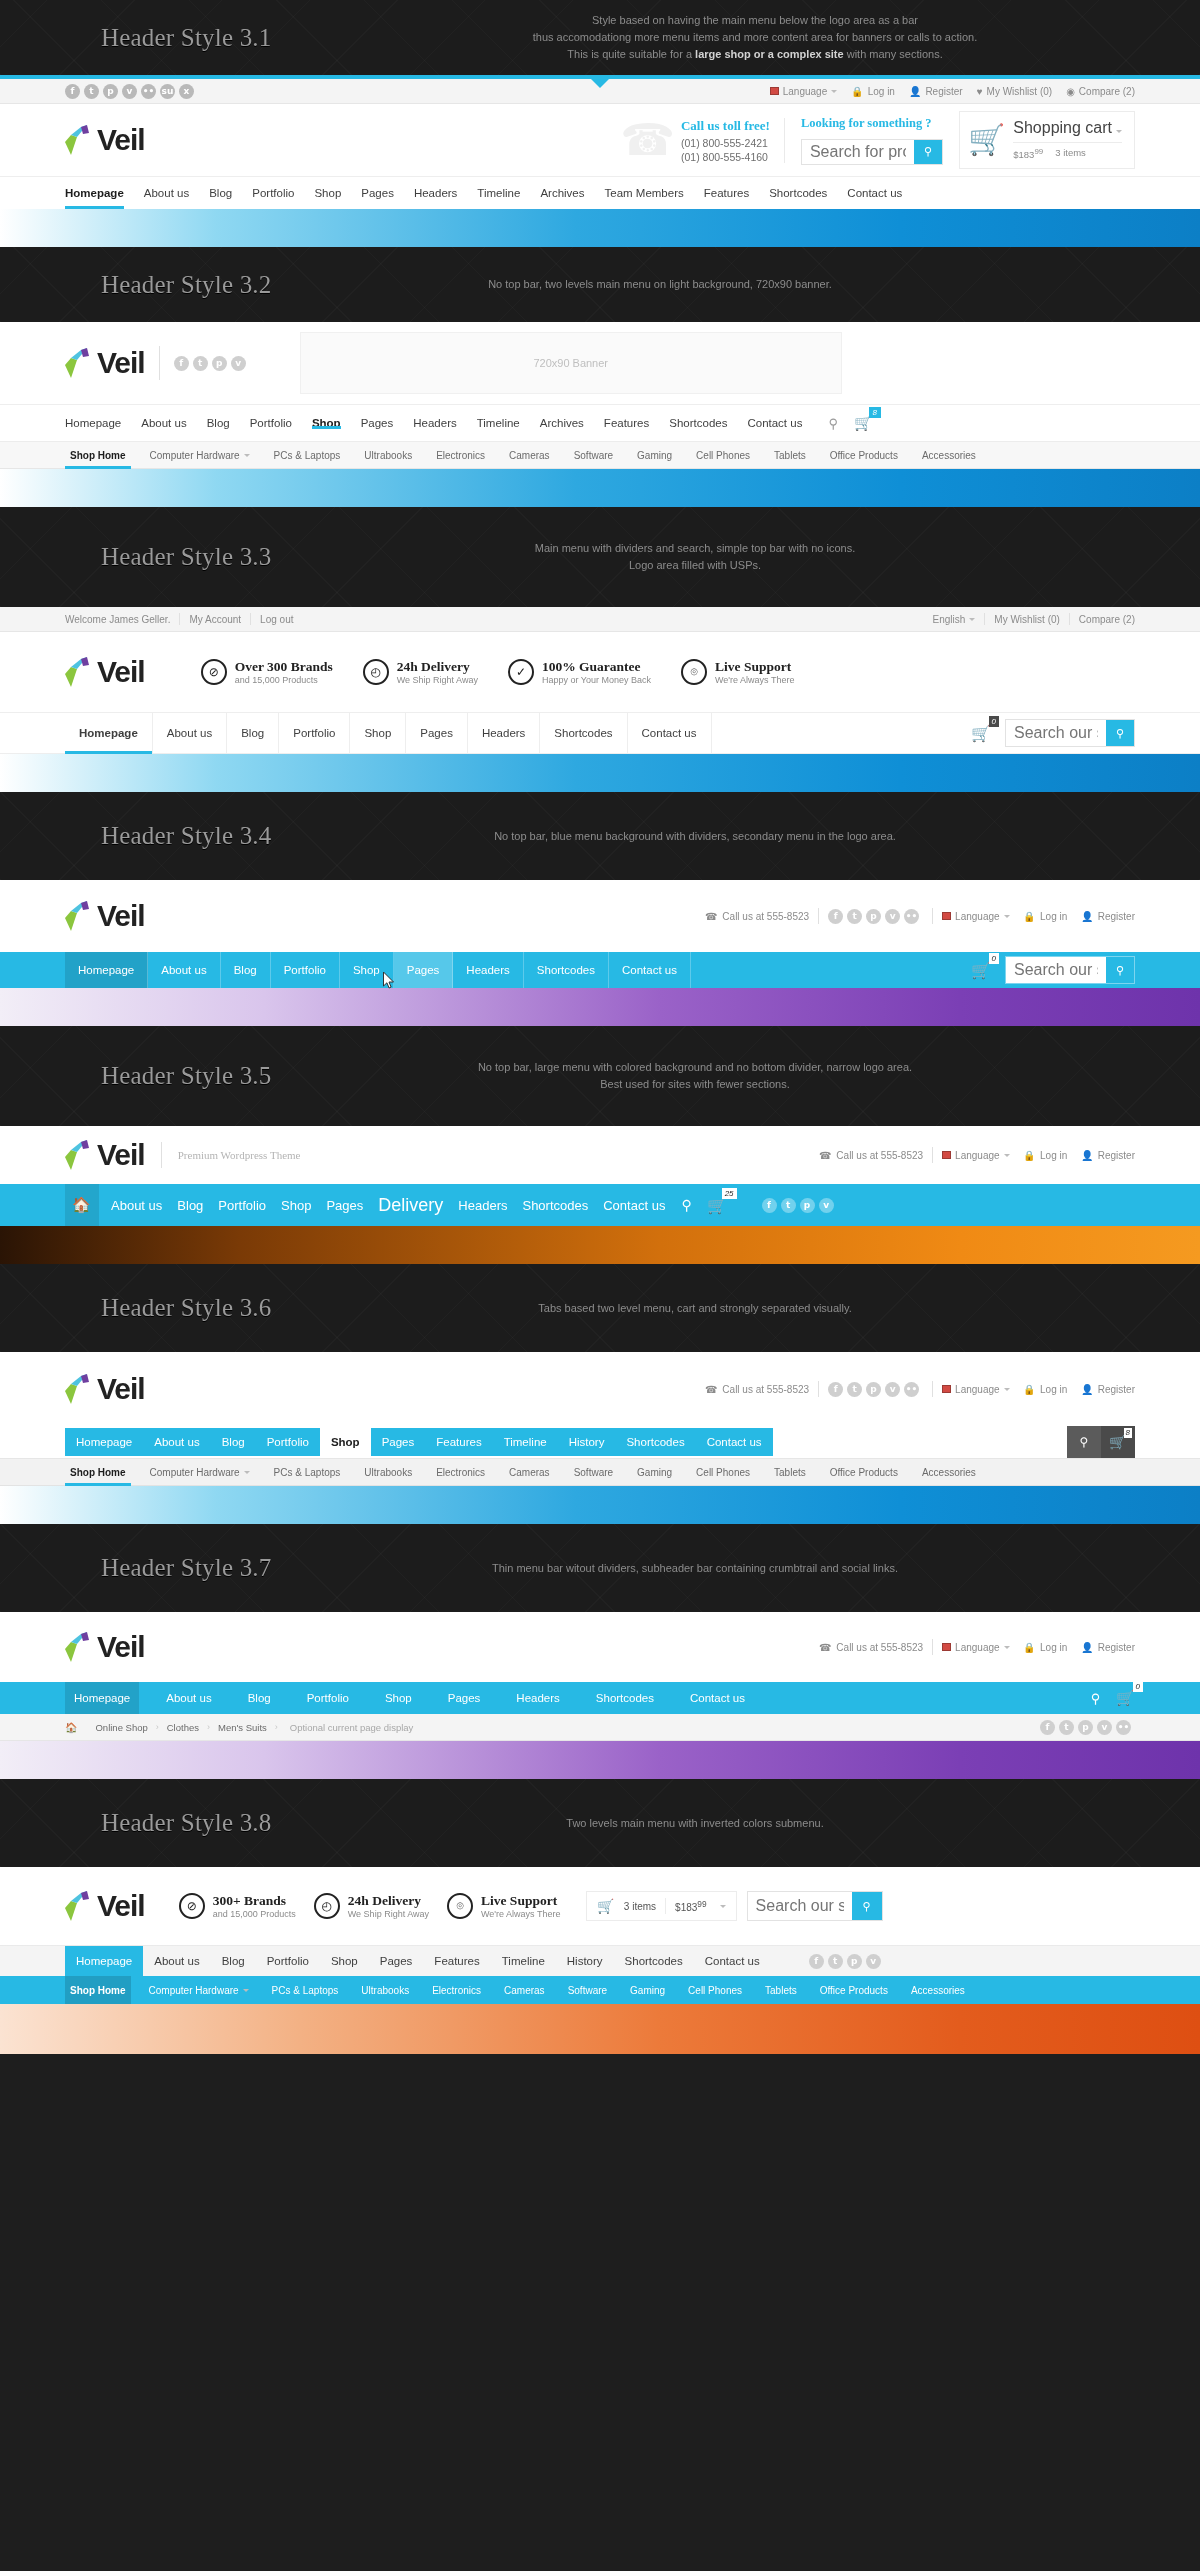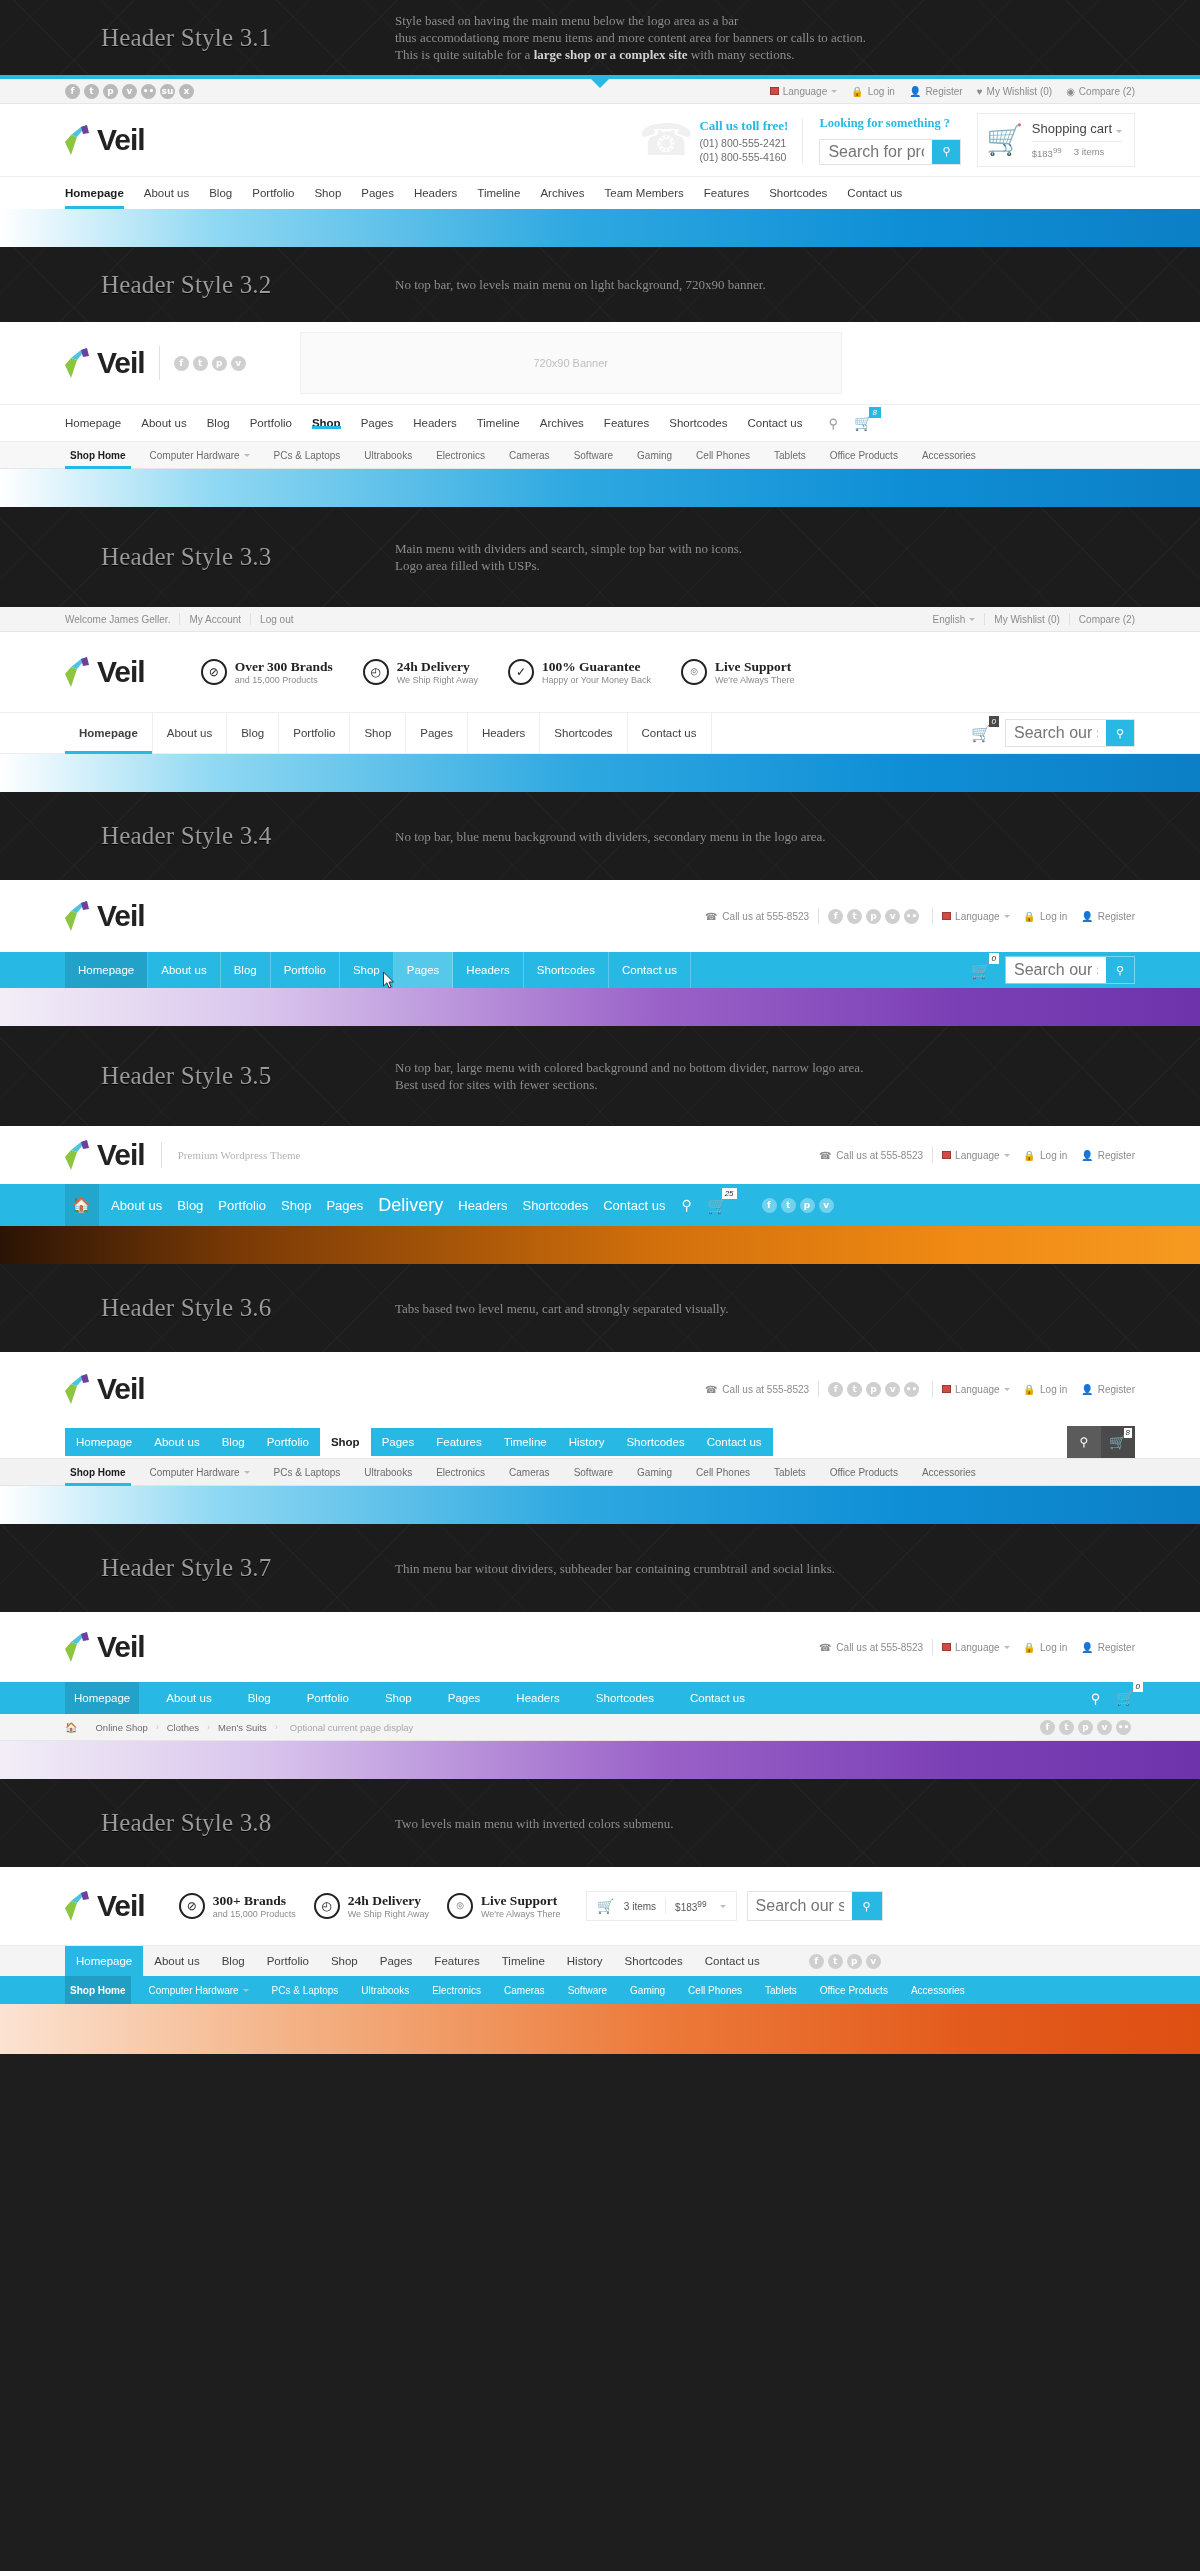--- a/index.html
+++ b/index.html
@@ -20,23 +20,23 @@
     position:relative;
   }
   .band .inner { display:flex; align-items:center; }
   .band-title {
     font-family:"Liberation Serif", serif;
     font-size:25px; color:#9a9a9a; letter-spacing:.2px;
     text-shadow:0 1px 0 #000;
     width:330px; flex:0 0 330px; padding-left:36px;
   }
   .band-desc {
-    font-family:Liberation Serif, serif;
-    flex:1; text-align:left; color:#8c8c8c;
-    font-size:13px; line-height:17px; padding-right:20px;
+    font-family:Liberation Sans, sans-serif;
+    flex:1; text-align:center; color:#8c8c8c;
+    font-size:11px; line-height:17px; padding-right:20px;
   }
   .band-desc b { color:#d2d2d2; font-weight:bold; }
 
   
   .logo { display:flex; align-items:center; }
   .logo-mark { width:27px; height:30px; position:relative; margin-right:5px; }
   .logo-mark svg { display:block; }
   .logo-text {
     font-size:30px; font-weight:bold; color:#222;
     letter-spacing:-1px; line-height:1;
@@ -181,21 +181,21 @@
         <div class="accent" style="font-size:12.5px;font-weight:bold;font-family:'Liberation Serif',serif;margin-bottom:8px;">Looking for something ?</div>
         <div class="srch" style="height:26px;">
           <input style="width: 112px;" placeholder="Search for products">
           <span class="btn">⚲</span>
         </div>
       </div>
 
       <div style="border:1px solid #ececec;padding:7px 12px 7px 8px;display:flex;align-items:center;">
         <span style="font-size:30px;color:#e4e4e4;line-height:1;margin-right:8px;">🛒</span>
         <div>
-          <div style="font-size:13px;color:#444;"><span>Shopping cart</span><i class="caret"></i></div>
+          <div style="font-size:16px;color:#444;"><span>Shopping cart</span><i class="caret"></i></div>
           <div style="border-top:1px solid #ececec;margin:5px 0 4px;"></div>
           <div style="display:flex;gap:12px;font-size:9.5px;color:#8b8b8b;">
             <span><span>$183</span><sup>99</sup></span>
             <span>3 items</span>
           </div>
         </div>
       </div>
     </div>
   </div>
 

